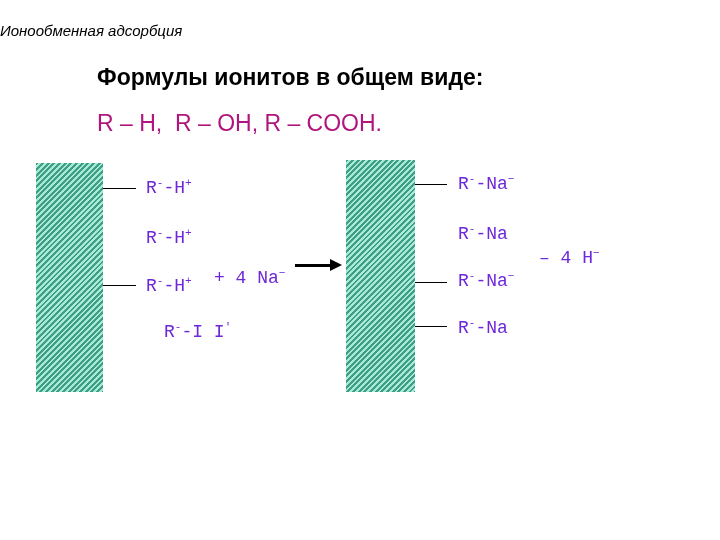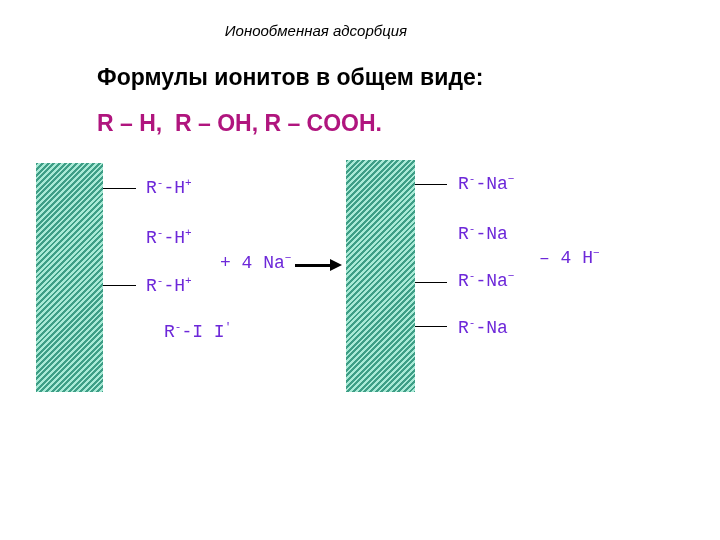--- a/index.html
+++ b/index.html
@@ -3,30 +3,30 @@
   <meta charset="utf-8">
   <style>
     html, body { margin: 0; padding: 0; }
     body {
       width: 720px; height: 540px; position: relative; overflow: hidden;
       background: #ffffff;
       font-family: "Liberation Sans", sans-serif;
     }
     .abs { position: absolute; }
     .slide-title {
-      left: 0; width: 632px; top: 22px; text-align: center;
+      left: 0; width: 632px; top: 22px; text-align: left;
       font-style: italic; font-size: 15px; color: #000;
       font-family: "Liberation Sans", sans-serif;
     }
     .heading {
       left: 97px; top: 64px; font-size: 23px; font-weight: bold; color: #000000;
       font-family: "Liberation Sans", sans-serif;
     }
     .formulas {
-      left: 97px; top: 110px; font-size: 23px; font-weight: bold; color: #b0157e;
+      left: 97px; top: 110px; font-size: 23px; font-weight: normal; color: #b0157e;
       font-family: "Liberation Sans", sans-serif; white-space: pre;
     }
     .panel {
       background: repeating-linear-gradient(135deg, #3e9e86 0px, #3e9e86 2px, #a9ead6 2px, #a9ead6 4px);
     }
     .hline { height: 1px; background: #000; }
     .chem {
       font-family: Liberation Mono, monospace; font-size: 18px; color: #6d28d9; white-space: nowrap;
     }
     .chem sup { font-size: 11px; vertical-align: 7px; line-height: 0; }
@@ -54,21 +54,21 @@
 <div class="abs chem" style="left:146px; top:228px;">
   <span>R</span><sup>-</sup><span>-H</span><sup>+</sup>
 </div>
 <div class="abs chem" style="left:146px; top:276px;">
   <span>R</span><sup>-</sup><span>-H</span><sup>+</sup>
 </div>
 <div class="abs chem" style="left:164px; top:322px;">
   <span>R</span><sup>-</sup><span>-I I</span><sup>'</sup>
 </div>
 
-<div class="abs chem" style="left:214px; top:253px;margin-left:6px;">
+<div class="abs chem" style="left:214px; top:268px;">
   <span>+ 4 Na</span><sup>−</sup>
 </div>
 <div class="abs arrow-shaft" style="left:295px; top:264px; width:37px;"></div>
 <div class="abs arrow-head" style="left:330px; top:259px;"></div>
 
 <div class="abs panel" style="left:346px; top:160px; width:69px; height:232px;"></div>
 <div class="abs hline" style="left:415px; top:184px; width:32px;"></div>
 <div class="abs hline" style="left:415px; top:282px; width:32px;"></div>
 <div class="abs hline" style="left:415px; top:326px; width:32px;"></div>
 

